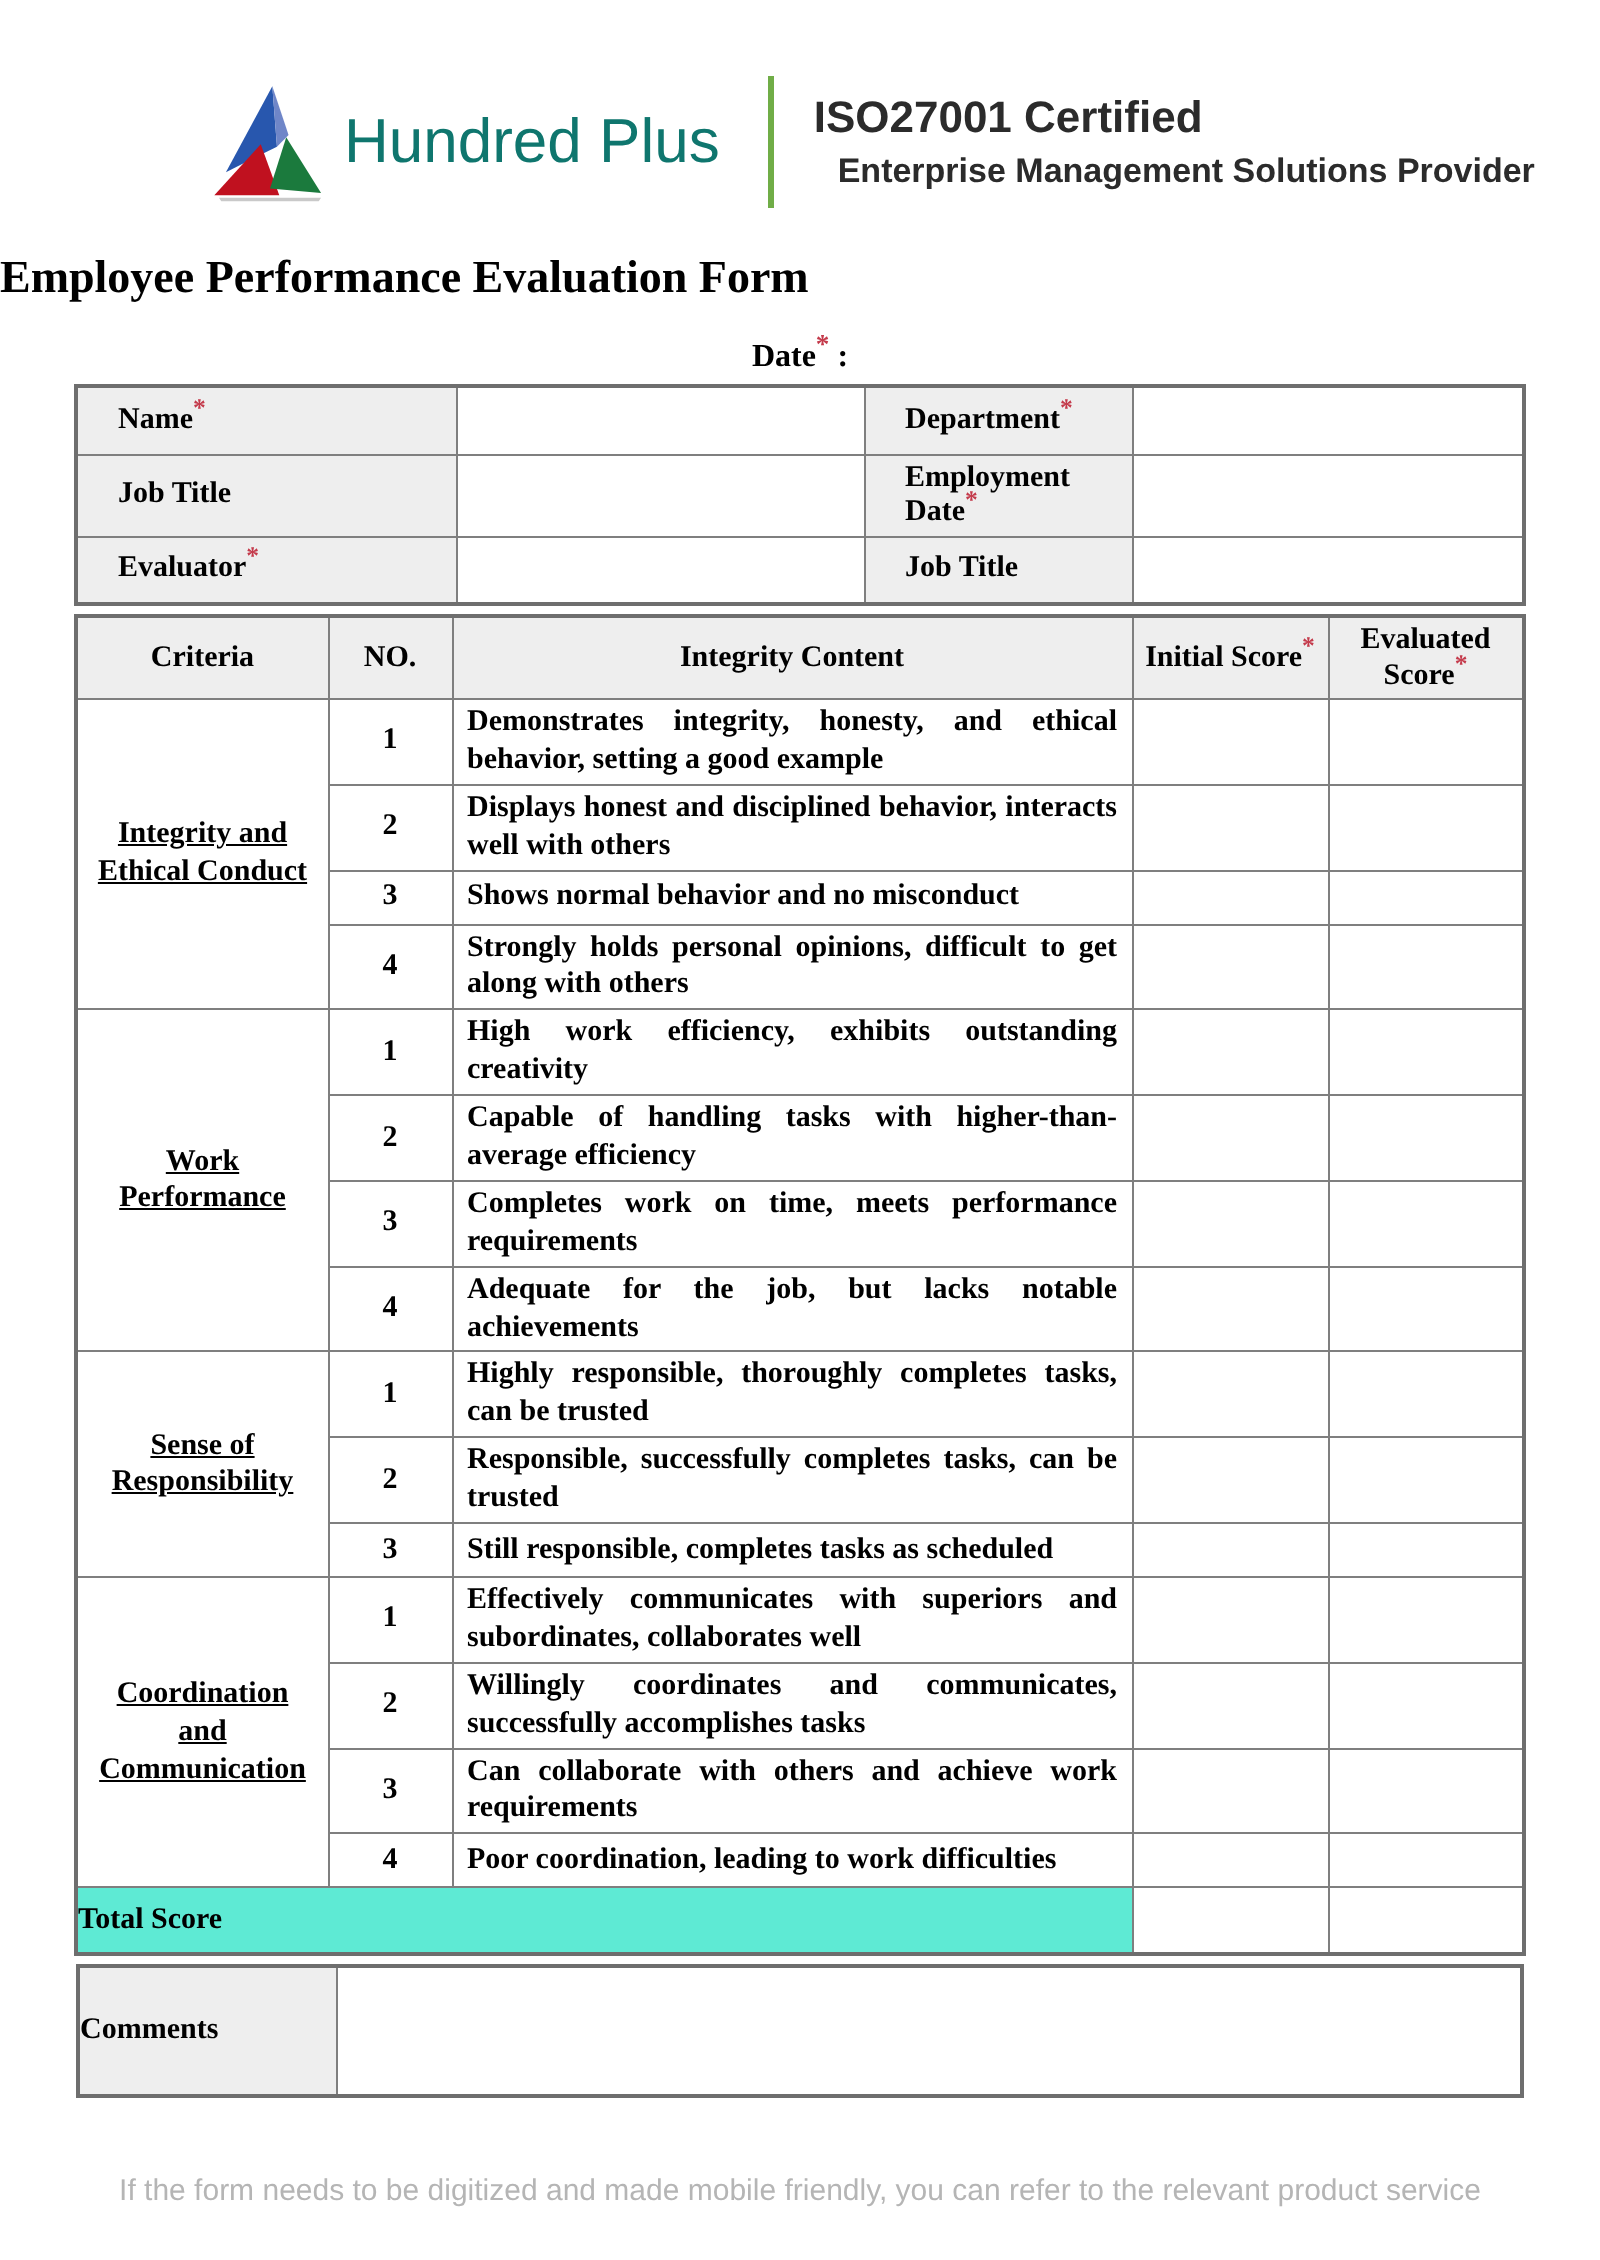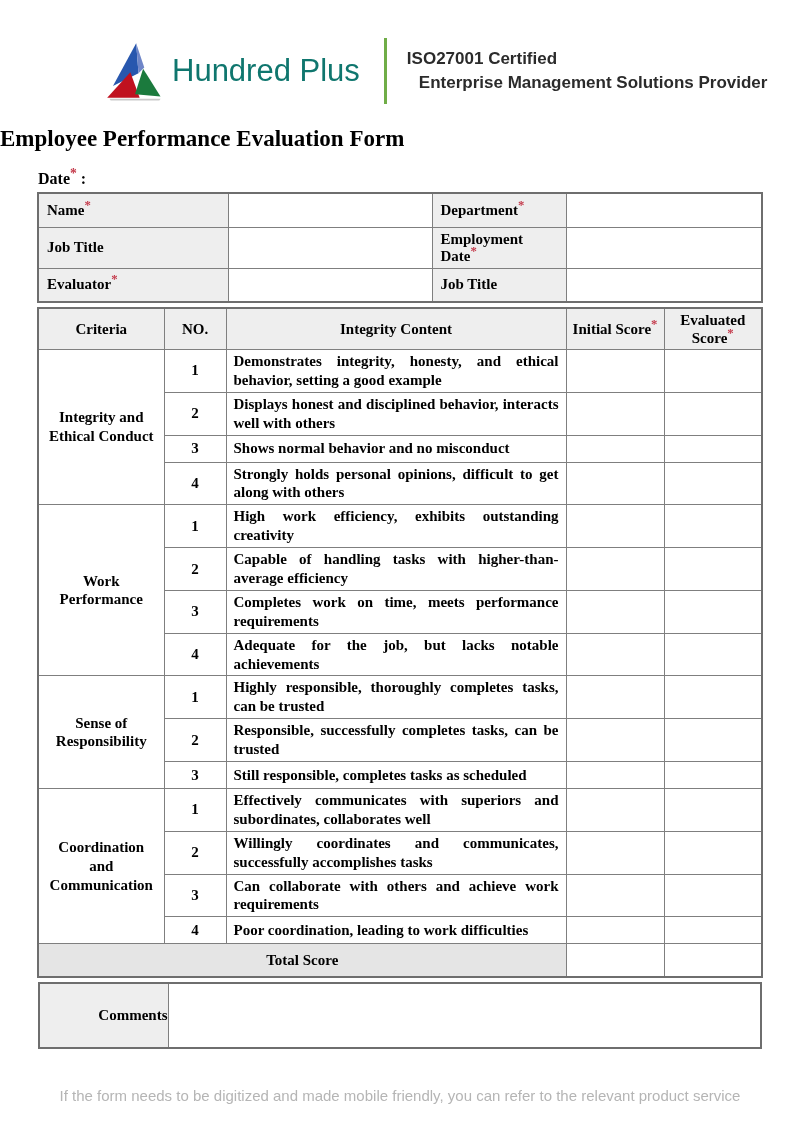--- a/index.html
+++ b/index.html
@@ -7,48 +7,48 @@
   body { font-family:"Liberation Serif", serif; color:#000; position:relative; }
 
   
   .header { display:flex; align-items:center; margin:36px 0 0 106px; height:70px; }
   .logo-mark { width:58px; height:60px; position:relative; flex:0 0 auto; }
   .logo-mark svg { width:100%; height:100%; display:block; }
   .brand-name { font-family:"Liberation Sans", sans-serif; font-size:31px; font-weight:500;
                 color:#0f766e; margin-left:8px; letter-spacing:0px; white-space:nowrap; }
   .divider { width:3px; height:66px; background:#70ad47; margin:0 20px 0 24px; flex:0 0 auto; }
   .cert-block { font-family:"Liberation Sans", sans-serif; color:#2b2b2b; }
-  .cert-line1 { font-size:17px; font-weight:600; margin-bottom:4px; }
+  .cert-line1 { font-size:22px; font-weight:600; margin-bottom:4px; }
   .cert-line2 { font-size:17px; font-weight:600;padding-left:12px; }
 
   
   .form-title { text-align:left; font-size:23px; font-weight:bold; margin-top:20px; }
-  .date-line { width:724px; margin:18px auto 4px auto; text-align:left; font-size:16px; font-weight:bold; }
+  .date-line { width:724px; margin:18px auto 4px auto; text-align:center; font-size:16px; font-weight:bold; }
   .req { color:#c43a4b; font-weight:bold; font-size:0.85em; vertical-align:super; line-height:0; }
 
   
   table { border-collapse:collapse; table-layout:fixed; width:724px; margin:0 auto; }
   td, th { border:1px solid #7f7f7f; font-size:15px; font-weight:bold; vertical-align:middle; }
   .tbl { border:2px solid #6e6e6e; }
-  .lbl { background:#eeeeee; padding:3px 8px; text-align:left; }
+  .lbl { background:#eeeeee; padding:3px 20px; text-align:left; }
   .val { background:#ffffff; }
   .info-tbl tr { height:34px; }
 
   .head-row td { background:#eeeeee; text-align:center; height:38px; padding:2px 4px; line-height:1.2; }
-  .crit-cell { background:#ffffff; text-align:center; padding:16px 6px; line-height:1.25; }
+  .crit-cell { background:#ffffff; text-align:center; padding:16px 6px; line-height:1.25;text-decoration:underline; }
   .no-cell { text-align:center; }
   .content-cell { padding:2px 7px; text-align:justify; line-height:1.26; height:27px; }
   .score-cell { background:#ffffff; }
   .total-row td { height:33px; }
-  .total-lbl { background:#e5e5e5; text-align:center; }
+  .total-lbl { background:#5eead4; text-align:left; }
 
   .gap4 { height:4px; }
 
   .comments-tbl td { height:65px; }
-  .comments-lbl { background:#eeeeee; text-align:right; width:129px; }
+  .comments-lbl { background:#eeeeee; text-align:left; width:129px; }
 
   
   .footer { margin-top:34px; text-align:center; font-family:"Liberation Sans", sans-serif;
             font-size:15px; color:#b5b5b5; line-height:25px; font-weight:400; }
 </style>
 </head>
 <body>
 
 <div class="header">
   <div class="logo-mark">

